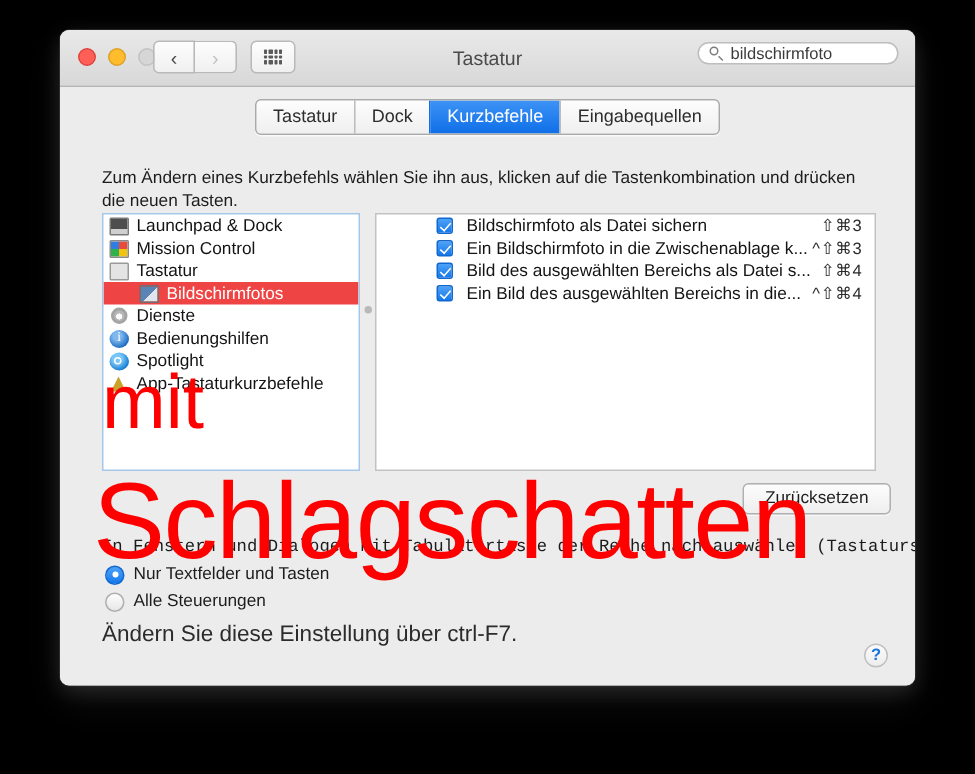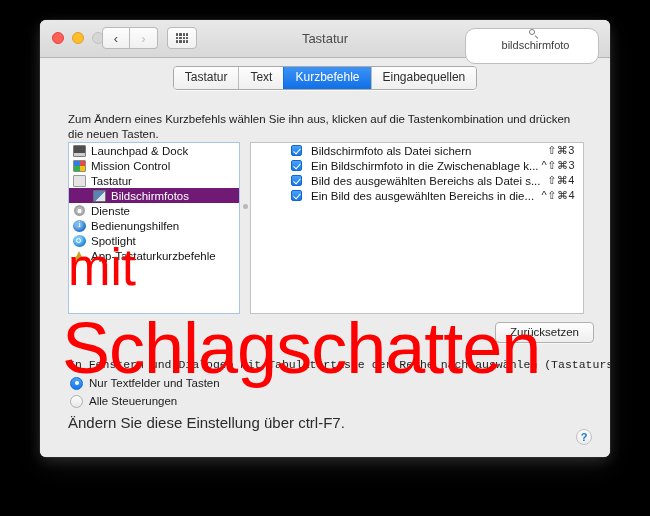--- a/index.html
+++ b/index.html
@@ -112,29 +112,28 @@
     text-align: center;
     font-size: 13px;
     color: #4a4a4a;
   }
 
   .searchbox {
     position: absolute;
     right: 11px;
     top: 8px;
     width: 134px;
-    height: 36px;
+    height: 15px;
     background: #ffffff;
     border: 1px solid #bebebe;
     border-radius: 10px;
     box-sizing: border-box;
     display: flex;
     align-items: center;
     padding-left: 7px;
-    flex-direction: column;
   }
   .search-ico {
     width: 10px; height: 10px;
     flex: none;
     margin-right: 4px;
     position: relative;
   }
   .search-ico::before {
     content: "";
     position: absolute;
@@ -230,21 +229,21 @@
   .cat-item {
     display: flex;
     align-items: center;
     height: 15px;
     padding: 0 4px;
     font-size: 11.5px;
     color: #141414;
     white-space: nowrap;
   }
   .cat-item.selected {
-    background: #701a75;
+    background: #ef4444;
     color: #ffffff;
     padding-left: 24px;
   }
 
   .cicon {
     width: 13px; height: 12px;
     flex: none;
     margin-right: 5px;
     border-radius: 1px;
     position: relative;
@@ -500,21 +499,21 @@
 
       <div class="searchbox">
         <span class="search-ico"></span>
         <span class="search-val">bildschirmfoto</span>
       </div>
     </div>
 
     <div class="tabbar">
       <div class="tabs">
         <div class="tab">Tastatur</div>
-        <div class="tab">Text</div>
+        <div class="tab">Dock</div>
         <div class="tab active">Kurzbefehle</div>
         <div class="tab">Eingabequellen</div>
       </div>
     </div>
 
     <div class="pane">
 
       <div class="instructions">Zum Ändern eines Kurzbefehls wählen Sie ihn aus, klicken auf die Tastenkombination und drücken die neuen Tasten.</div>
 
       <div class="listrow">

